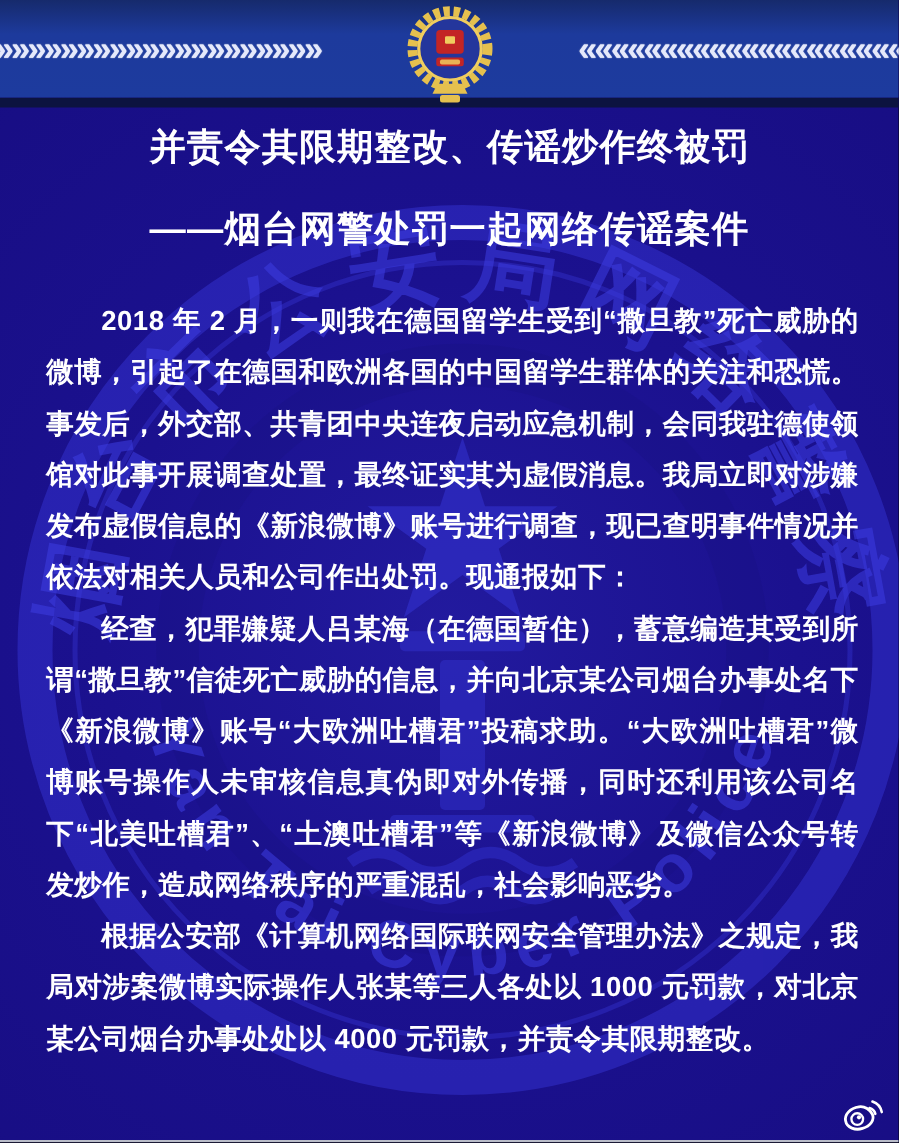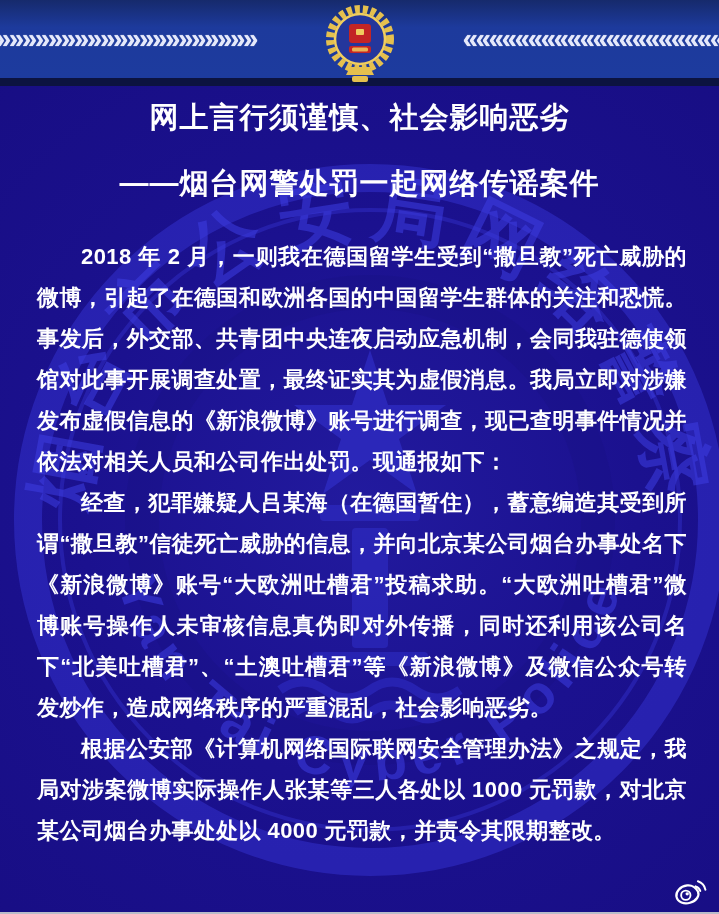--- a/index.html
+++ b/index.html
@@ -115,21 +115,21 @@
     <circle cx="44" cy="36" r="25" fill="#24369c" stroke="#f0cd5e" stroke-width="2.5"></circle>
     <rect x="33" y="21" width="22" height="19" rx="3" fill="#c32525"></rect>
     <rect x="40" y="26" width="8" height="6" rx="1" fill="#f0cd5e"></rect>
     <rect x="33" y="43" width="22" height="7" rx="2" fill="#c32525"></rect>
     <rect x="36" y="44.5" width="16" height="4" rx="1.5" fill="#f0cd5e" opacity="0.85"></rect>
     <path d="M34 64 L54 64 L58 72 L30 72 Z" fill="#e5c04e"></path>
     <rect x="36" y="73" width="16" height="6" rx="2" fill="#e5c04e"></rect>
   </svg>
 
   <div class="content">
-    <div class="title1">网上言行须谨慎、社会影响恶劣</div>
+    <div class="title1">并责令其限期整改、传谣炒作终被罚</div>
     <div class="title2">——烟台网警处罚一起网络传谣案件</div>
     <div class="paragraphs">
       <p>2018 年 2 月，一则我在德国留学生受到“撒旦教”死亡威胁的微博，引起了在德国和欧洲各国的中国留学生群体的关注和恐慌。事发后，外交部、共青团中央连夜启动应急机制，会同我驻德使领馆对此事开展调查处置，最终证实其为虚假消息。我局立即对涉嫌发布虚假信息的《新浪微博》账号进行调查，现已查明事件情况并依法对相关人员和公司作出处罚。现通报如下：</p>
       <p>经查，犯罪嫌疑人吕某海（在德国暂住），蓄意编造其受到所谓“撒旦教”信徒死亡威胁的信息，并向北京某公司烟台办事处名下《新浪微博》账号“大欧洲吐槽君”投稿求助。“大欧洲吐槽君”微博账号操作人未审核信息真伪即对外传播，同时还利用该公司名下“北美吐槽君”、“土澳吐槽君”等《新浪微博》及微信公众号转发炒作，造成网络秩序的严重混乱，社会影响恶劣。</p>
       <p>根据公安部《计算机网络国际联网安全管理办法》之规定，我局对涉案微博实际操作人张某等三人各处以 1000 元罚款，对北京某公司烟台办事处处以 4000 元罚款，并责令其限期整改。</p>
     </div>
   </div>
 
   <div class="credit">
     <svg width="34" height="28" viewBox="0 0 36 30">

